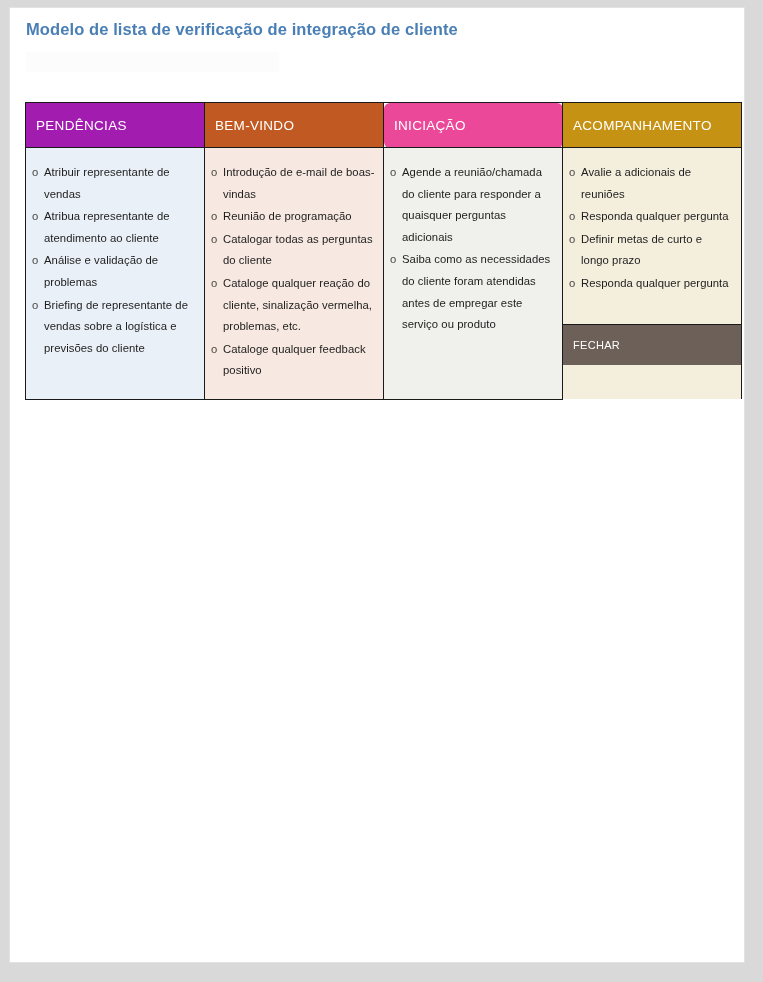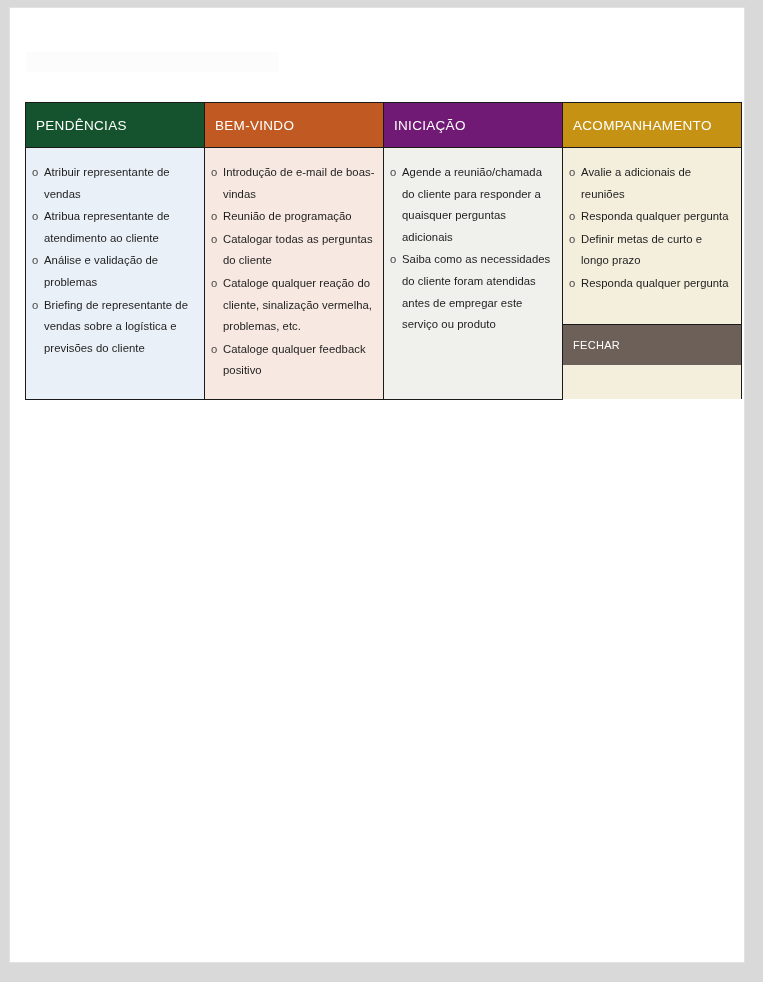--- a/index.html
+++ b/index.html
@@ -76,23 +76,23 @@
     color: #ffffff;
     font-size: 13.5px;
     font-weight: normal;
     text-align: left;
     letter-spacing: 0.3px;
     padding: 0 0 0 10px !important;
     vertical-align: middle !important;
     white-space: nowrap;
   }
 
-  .head-pendencias     { background: #14532d; }
+  .head-pendencias     { background: #a21caf; }
   .head-bemvindo       { background: #c05a22; margin-top: 28px; }
-  .head-iniciacao      { background: #701a75; }
+  .head-iniciacao      { background: #ec4899; border-radius: 6px; }
   .head-acompanhamento { background: #c69214; margin-left: 8px; }
 
   .body-pendencias     { background: #eaf0f7; }
   .body-bemvindo       { background: #f7e9e1; }
   .body-iniciacao      { background: #f0f0ec; }
   .body-acompanhamento { background: #f4eedd; }
 
   .cell-inner {
     padding: 14px 8px 16px 6px;
     min-height: 215px;
@@ -134,20 +134,21 @@
     padding: 0 0 0 10px !important;
     vertical-align: middle !important;
     white-space: nowrap;
   }
 </style>
 </head>
 <body>
 
 <div id="page-card">
 
+  <div id="doc-title">Modelo de lista de verificação de integração de cliente</div>
 
   <div id="doc-subtitle-band"></div>
 
   <table id="checklist-table">
     <colgroup>
       <col>
         <col>
         <col>
         <col>
     </colgroup>

